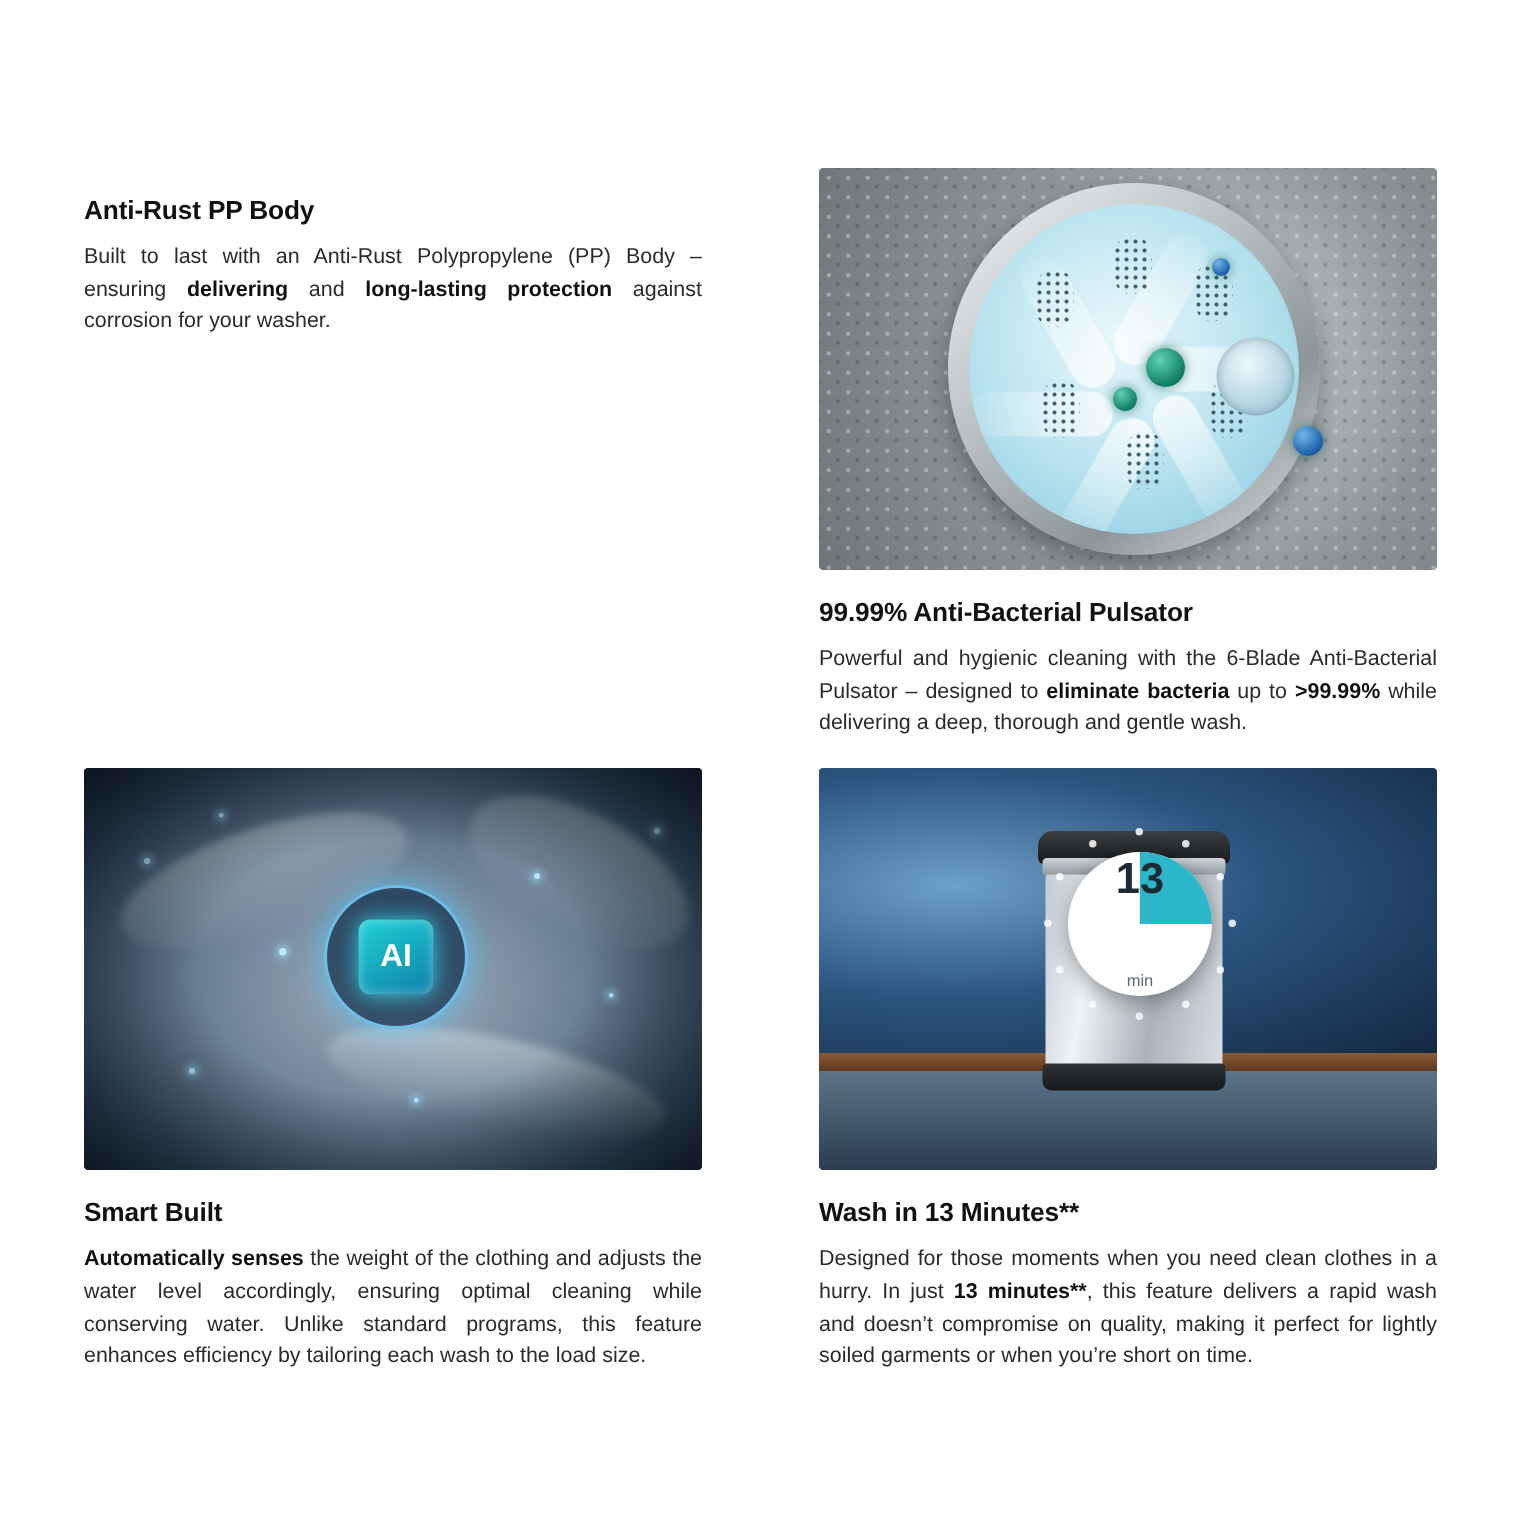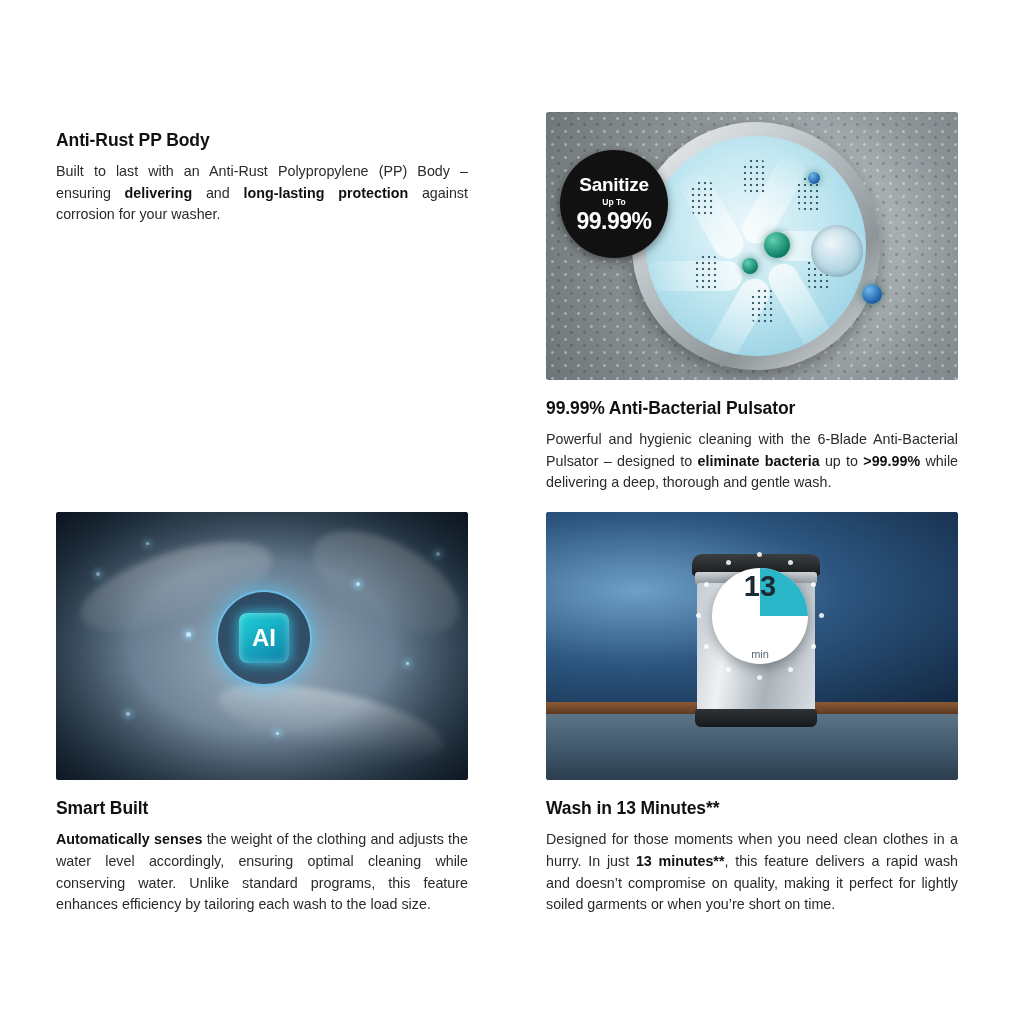--- a/index.html
+++ b/index.html
@@ -228,21 +228,21 @@
     background: radial-gradient(circle at 50% 50%, rgba(20,60,95,0.9), rgba(10,30,55,0.6));
     border: 2px solid rgba(120,210,255,0.85);
     box-shadow: 0 0 22px rgba(80,200,255,0.75);
     display: flex; align-items: center; justify-content: center;
   }
   .aichip .sq {
     width: 50px; height: 50px; border-radius: 8px;
     background: linear-gradient(150deg,#1fd2d8,#0e7fa8);
     box-shadow: 0 0 14px rgba(60,220,240,0.9), inset 0 0 8px rgba(255,255,255,0.4);
     display: flex; align-items: center; justify-content: center;
-    color: #fff; font-size: 24px; font-weight: bold;
+    color: #fff; font-size: 21px; font-weight: bold;
   }
 
   
   .m4 { background: #16325a; }
   .m4 .wall {
     position: absolute; left:0; right:0; top:0; height: 196px;
     background: radial-gradient(ellipse at 22% 40%, #6ea0c8 0%, #2c557f 45%, #11263f 100%);
   }
   .m4 .skirt {
     position: absolute; left:0; right:0; top: 190px; height: 12px;
@@ -333,25 +333,20 @@
           <div class="hole" style="left:160px; top:118px;"></div>
           <div class="hole" style="left:104px; top:152px;"></div>
           <div class="hole" style="left:48px; top:118px;"></div>
           <div class="hole" style="left:44px; top:44px;"></div>
           <div class="hub"></div>
         </div>
         <div class="germ" style="left:218px; top:120px; width:26px; height:26px;"></div>
         <div class="germ" style="left:196px; top:146px; width:16px; height:16px;"></div>
         <div class="germ blue" style="left:316px; top:172px; width:20px; height:20px;"></div>
         <div class="germ blue" style="left:262px; top:60px; width:12px; height:12px;"></div>
-        <div class="sanitize">
-          <div class="l1">Sanitize</div>
-          <div class="l2">Up To</div>
-          <div class="l3">99.99%</div>
-        </div>
       </div>
       <div class="card-title">99.99% Anti-Bacterial Pulsator</div>
       <div class="card-body"><span>Powerful and hygienic cleaning with the 6-Blade Anti-Bacterial Pulsator – designed to </span><b>eliminate bacteria</b><span> up to </span><b>&gt;99.99%</b><span> while delivering a deep, thorough and gentle wash.</span></div>
     </div>
 
     <div class="card">
       <div class="media m3">
         <div class="cloth"></div>
         <div class="fold" style="left:20px; top:40px; width:200px; height:70px; transform:rotate(-18deg);"></div>
         <div class="fold" style="left:160px; top:180px; width:230px; height:60px; transform:rotate(12deg);"></div>

